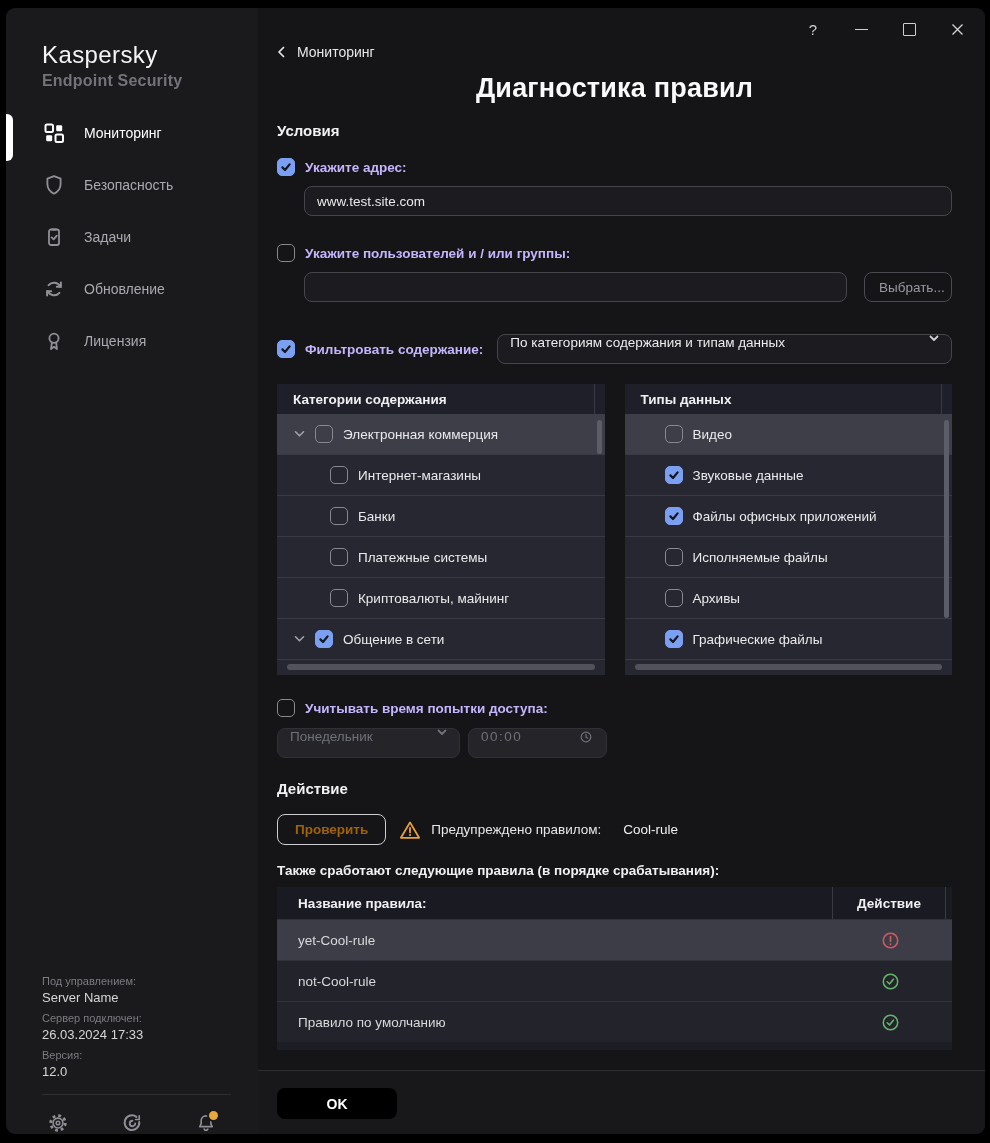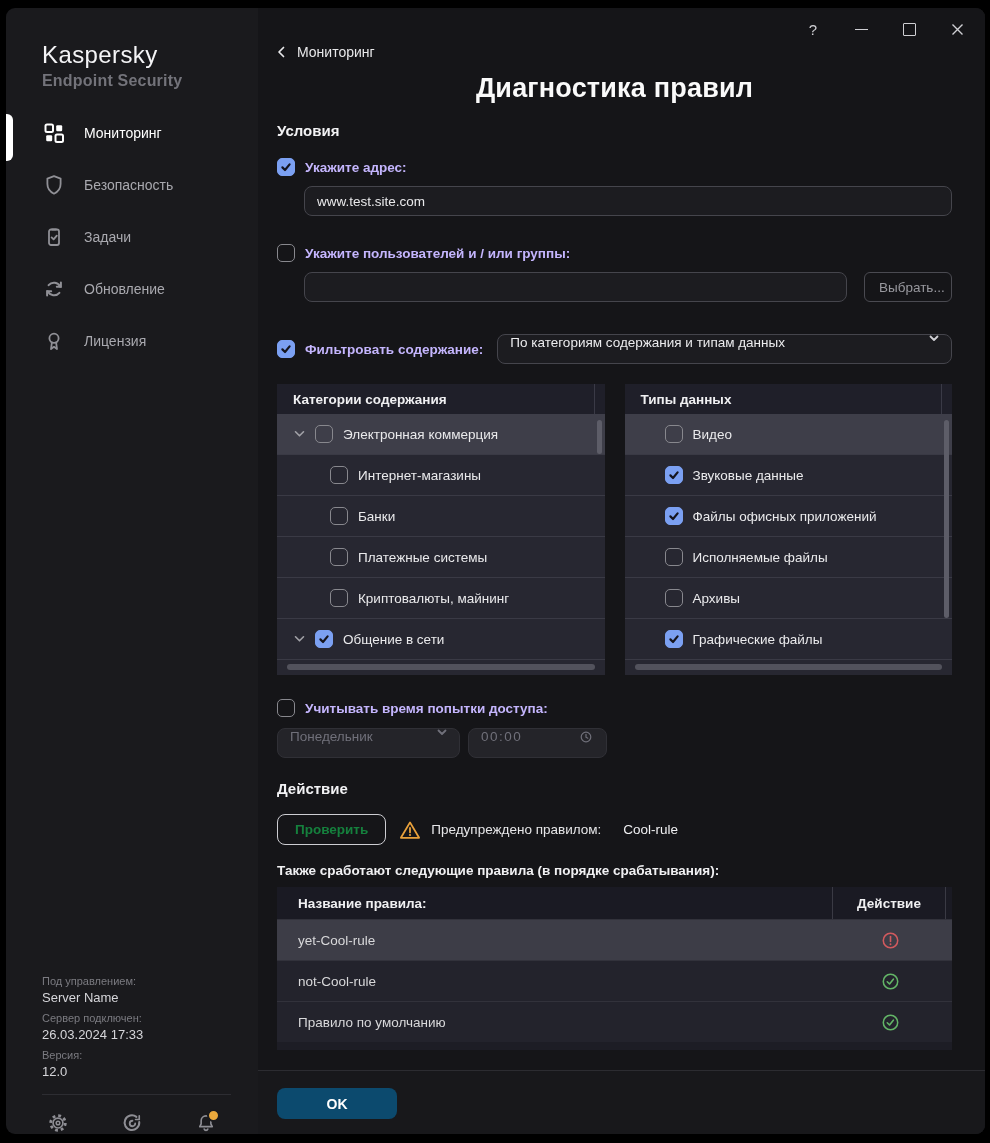--- a/index.html
+++ b/index.html
@@ -73,41 +73,41 @@
   .hscroll{height:15px;background:#272731;position:relative;}
   .hthumb{position:absolute;left:10px;right:10px;top:4px;height:6px;border-radius:3px;background:#52525c;}
 
   
   .time-controls{margin-top:11px;display:flex;gap:8px;}
   .day-select{width:183px;}
   .time-field{width:139px;letter-spacing:1.5px;}
 
   
   .check-row{margin-top:16px;display:flex;align-items:center;}
-  .btn-check{height:31px;box-sizing:border-box;border:1px solid #cdcdd2;border-radius:8px;background:transparent;color:#15803d;font-weight:700;font-size:13.5px;font-family:inherit;padding:0 17px;cursor:default;}
+  .btn-check{height:31px;box-sizing:border-box;border:1px solid #cdcdd2;border-radius:8px;background:transparent;color:#a16207;font-weight:700;font-size:13.5px;font-family:inherit;padding:0 17px;cursor:default;}
   .warn-icon{margin-left:13px;flex:none;}
   .warn-text{margin-left:10px;font-size:13.5px;color:#e6e6e8;}
   .warn-rule{margin-left:22px;font-size:13.5px;color:#f0f0f2;}
   .caption{margin-top:18px;font-size:13.5px;font-weight:700;color:#f0f0f2;}
 
   
   .rules-table{margin-top:9px;}
   .rt-header{height:32px;background:#1a1a23;display:flex;align-items:stretch;}
   .rt-name{flex:1;display:flex;align-items:center;padding-left:21px;font-size:13.5px;font-weight:700;color:#f0f0f2;min-width:0;}
   .rt-action{width:112px;flex:none;display:flex;align-items:center;justify-content:center;font-size:13.5px;font-weight:700;color:#f0f0f2;}
   .rt-header .rt-action{border-left:1px solid #3a3a44;}
   .rt-gutter{width:6px;flex:none;border-left:1px solid #3a3a44;}
   .rt-row{height:40px;background:#23232c;display:flex;align-items:stretch;border-top:1px solid #32323b;cursor:default;}
   .rt-row .rt-name{font-weight:400;color:#d8d8da;}
   .rt-row.sel{background:#3d3d47;}
   .rt-strip{height:8px;background:#1d1d25;}
 
   
   .main-footer{height:64px;flex:none;border-top:1px solid #2c2c31;background:#18181b;padding:17px 0 0 19px;box-sizing:border-box;}
-  .ok-btn{width:120px;height:31px;border:none;border-radius:8px;background:#0c4a6e;color:#fff;font-weight:700;font-size:14px;font-family:inherit;cursor:default;}
+  .ok-btn{width:120px;height:31px;border:none;border-radius:8px;background:#000000;color:#fff;font-weight:700;font-size:14px;font-family:inherit;cursor:default;}
 </style>
 </head>
 <body>
 
 <div class="stage">
   <div class="window">
 
     <div class="titlebar">
       <div class="tb-btn tb-help">?</div>
       <div class="tb-btn">
@@ -242,21 +242,21 @@
         </div>
 
         <div class="cb-row" style="margin-top:28px;">
           <span class="cb">
             
           </span>
           <span class="cb-label">Укажите пользователей и / или группы:</span>
         </div>
         <div class="indent row-flex" style="margin-top:10px;gap:17px;">
           <input class="text-input" style="flex: 1 1 0%;" type="text" value="">
-          <button class="btn-outline" style="width:88px;flex:none;border-radius:6px;">Выбрать...</button>
+          <button class="btn-outline" style="width:88px;flex:none;">Выбрать...</button>
         </div>
 
         <div class="cb-row" style="margin-top:32px;">
           <span class="cb checked">
             <svg width="12" height="12" viewBox="0 0 12 12" fill="none">
                 <path d="M2.4 6.4 5 9l4.6-5.6" stroke="#15151e" stroke-width="2.2" stroke-linecap="round" stroke-linejoin="round"></path>
               </svg>
           </span>
           <span class="cb-label">Фильтровать содержание:</span>
           <div class="select" style="flex:1;margin-left:4px;">

